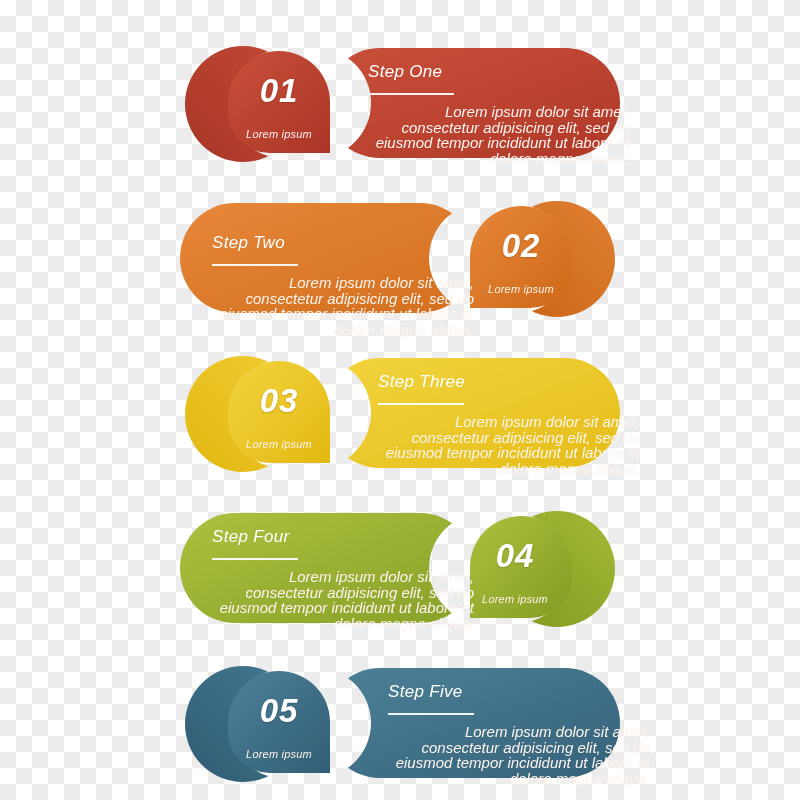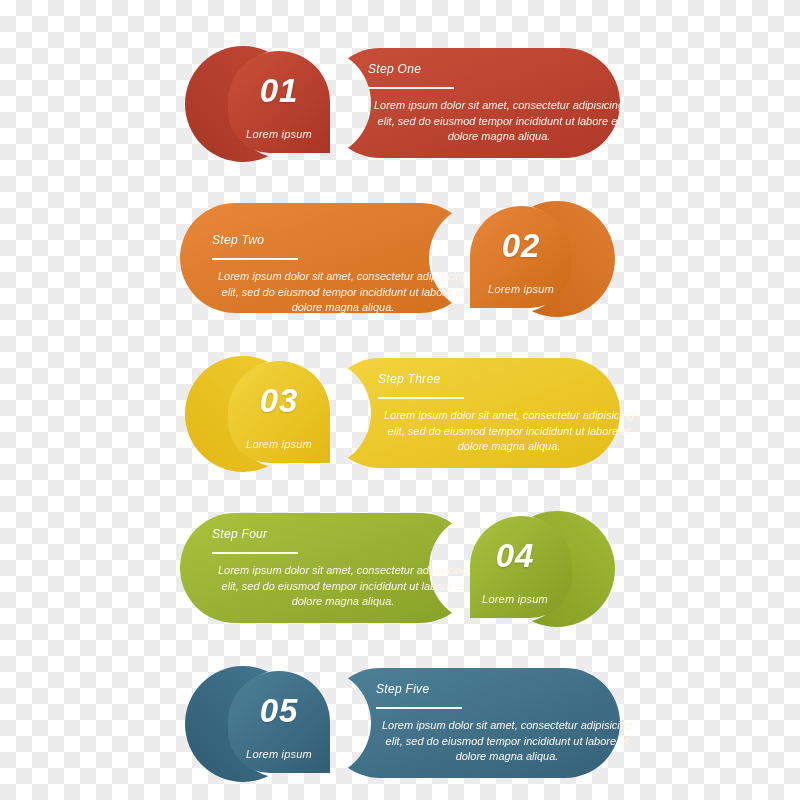--- a/index.html
+++ b/index.html
@@ -65,37 +65,37 @@
     color: #fdf1ea;
     letter-spacing: 0.2px;
   }
 
   .bar-text {
     position: absolute;
     width: 262px;
     color: #ffffff;
   }
   .bar-title {
-    font-size: 12px;
+    font-size: 17px;
     font-weight: 400;
     letter-spacing: 0.3px;
     color: #ffffff;
     white-space: nowrap;
   }
   .bar-rule {
     height: 2px;
     width: 86px;
     background: #ffffff;
     opacity: 0.92;
     margin: 11px 0 9px 0;
   }
   .bar-body {
-    font-size: 11px;
+    font-size: 15px;
     line-height: 15.5px;
-    text-align: center;
+    text-align: right;
     color: #fdf4ee;
   }
 
   
   .bar-text.left-side .bar-rule { margin-left: 0; }
 </style>
 </head>
 <body>
 
 <div id="stage">
@@ -276,19 +276,19 @@
           </mask>
         </defs>
         <circle cx="243" cy="86" r="58" fill="url(#g4-cres)" mask="url(#g4-mcres)"></circle>
         <rect x="325" y="30" width="295" height="110" rx="55" ry="55" fill="url(#g4-bar)" mask="url(#g4-mbar)"></rect>
         <path d="M 228 84 A 51 51 0 0 1 330 84 L 330 135 L 269.82 135 A 41.82 41.82 0 0 1 228 93.18 Z" fill="url(#g4-badge)"></path>
       </svg>
       <div class="badge-text" style="left: 214px; top: 56px;">
         <div class="badge-num">05</div>
         <div class="badge-sub">Lorem ipsum</div>
       </div>
-      <div class="bar-text" style="left: 376px; top: 44px;">
+      <div class="bar-text" style="left: 388px; top: 44px;">
         <div class="bar-title">Step Five</div>
         <div class="bar-rule"></div>
         <div class="bar-body">Lorem ipsum dolor sit amet, consectetur adipisicing elit, sed do eiusmod tempor incididunt ut labore et dolore magna aliqua.</div>
       </div>
     </div>
   </div>
 
 </body></html>

